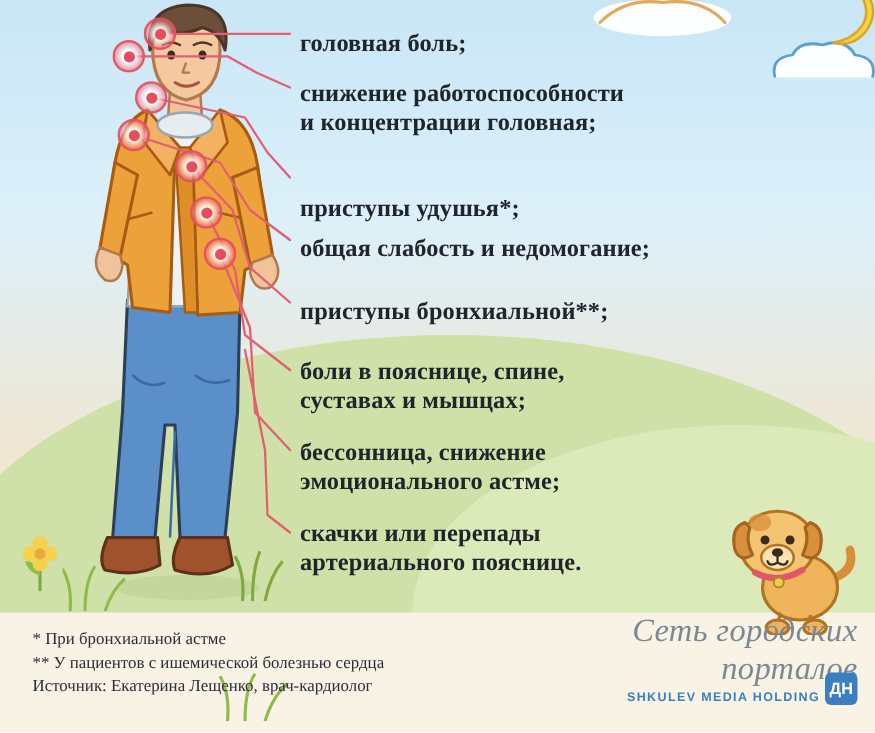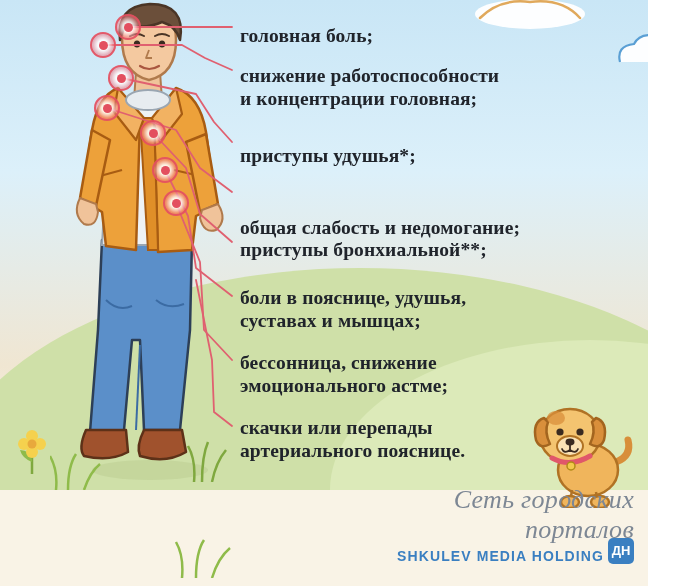--- a/index.html
+++ b/index.html
@@ -8,21 +8,21 @@
   }
   body {
     width: 700px;
     height: 586px;
     overflow: hidden;
     font-family: "Liberation Serif", serif;
     background: #ffffff;
   }
   #stage {
     position: relative;
-    width: 648px;
+    width: 700px;
     height: 586px;
     overflow: hidden;
     background: linear-gradient(to bottom, #cfe9f7 0%, #dff0f8 35%, #f4e7cf 62%, #f7eddb 72%);
   }
   
   .sky {
     position: absolute;
     left: 0; top: 0; width: 700px; height: 430px;
     background: linear-gradient(to bottom, #c9e6f6 0%, #dcf0fa 40%, #f0e6d2 85%, #f6eedd 100%);
   }
@@ -139,21 +139,21 @@
   }
   .brand-title {
     font-family: "Liberation Serif", serif;
     font-style: italic;
     font-size: 26px;
     color: #7d8794;
     letter-spacing: 0.3px;
   }
   .brand-sub {
     font-family: "Liberation Sans", sans-serif;
-    font-size: 14px;
+    font-size: 10px;
     font-weight: bold;
     letter-spacing: 1.1px;
     color: #3a7fc1;
     margin-top: 3px;
     margin-right: 30px;
   }
   .brand-badge {
     position: absolute;
     right: 0;
     bottom: 0;
@@ -289,24 +289,24 @@
       <span class="dot"></span>
     </div>
   <div class="marker" style="left:176px; top:203px;">
       <span class="dot"></span>
     </div>
 
   <div class="symptoms">
     <div class="symptom" style="top:18px;">головная боль;</div>
     <div class="symptom" style="top:58px;">снижение работоспособности
 и концентрации головная;</div>
-    <div class="symptom" style="top:138px;">приступы удушья*;</div>
-    <div class="symptom" style="top:182px;margin-top:28px;">общая слабость и недомогание;</div>
+    <div class="symptom" style="top:150px;">приступы удушья*;</div>
+    <div class="symptom" style="top:182px;">общая слабость и недомогание;</div>
     <div class="symptom" style="top:232px;">приступы бронхиальной**;</div>
-    <div class="symptom" style="top:280px;">боли в пояснице, удушья,
+    <div class="symptom" style="top:280px;">боли в пояснице, спине,
 суставах и мышцах;</div>
     <div class="symptom" style="top:345px;">бессонница, снижение
 эмоционального астме;</div>
     <div class="symptom" style="top:410px;">скачки или перепады
 артериального пояснице.</div>
   </div>
 
   <div class="flora" style="left:14px; bottom:108px;">
     <svg width="40" height="46" viewBox="0 0 40 46">
       <path d="M18 46 L18 20" stroke="#7fa83f" stroke-width="2.5" fill="none"></path>
@@ -366,20 +366,25 @@
 
       <ellipse cx="52" cy="58" rx="13" ry="10" fill="#fae2b4" stroke="#b07224" stroke-width="2"></ellipse>
       <ellipse cx="52" cy="54" rx="4.5" ry="3.4" fill="#3a2b20"></ellipse>
       <path d="M52 57 L52 62 M52 62 Q46 66 44 61 M52 62 Q58 66 60 61" stroke="#3a2b20" stroke-width="1.8" fill="none" stroke-linecap="round"></path>
 
       <path d="M34 70 Q52 80 72 68" stroke="#e0576a" stroke-width="5" fill="none" stroke-linecap="round"></path>
       <circle cx="53" cy="78" r="4" fill="#f2c94c" stroke="#b08a18" stroke-width="1.5"></circle>
     </svg>
   </div>
 
+  <div class="footnotes">
+    <div>* При бронхиальной астме</div>
+    <div>** У пациентов с ишемической болезнью сердца</div>
+    <div>Источник: Екатерина Лещенко, врач-кардиолог</div>
+  </div>
 
   <div class="brand">
     <div class="brand-title">Сеть городских порталов</div>
     <div class="brand-sub">SHKULEV MEDIA HOLDING</div>
     <div class="brand-badge">ДН</div>
   </div>
 
 </div>
 
 </body></html>

